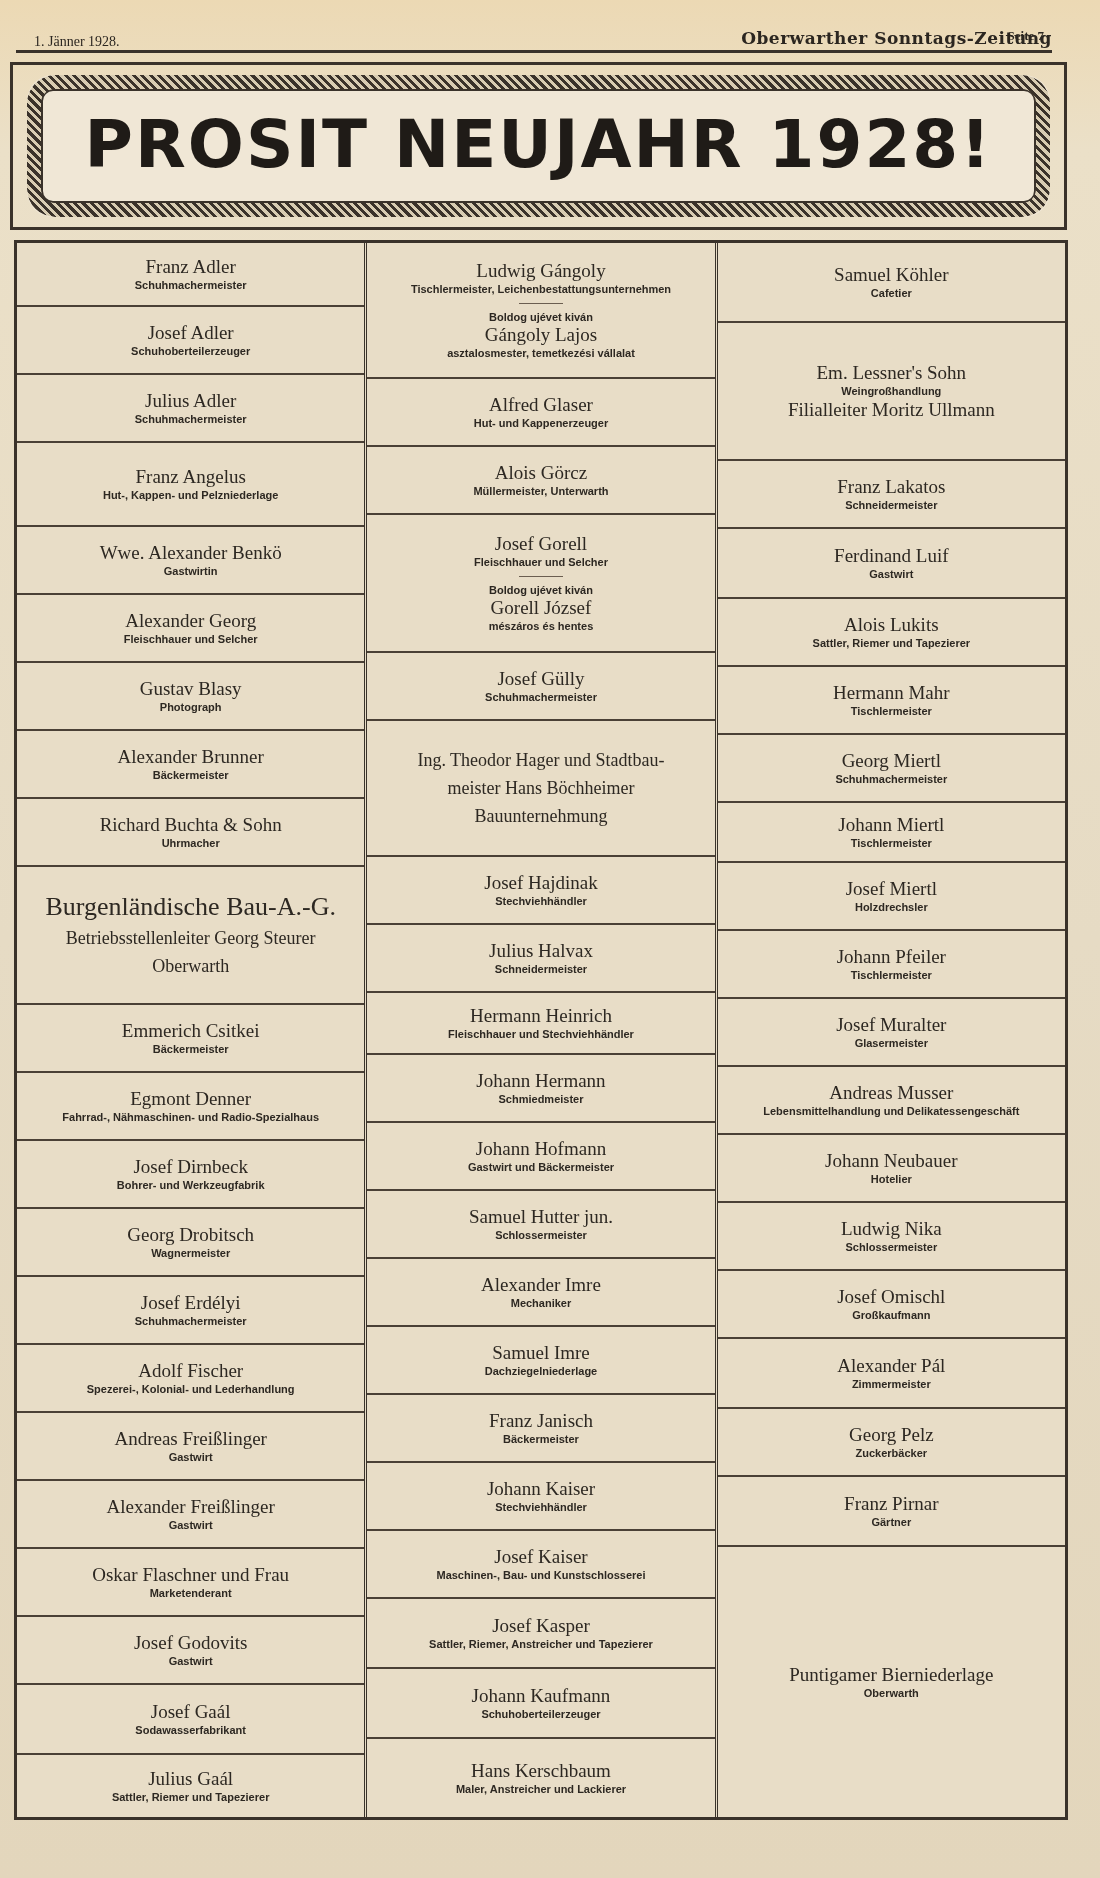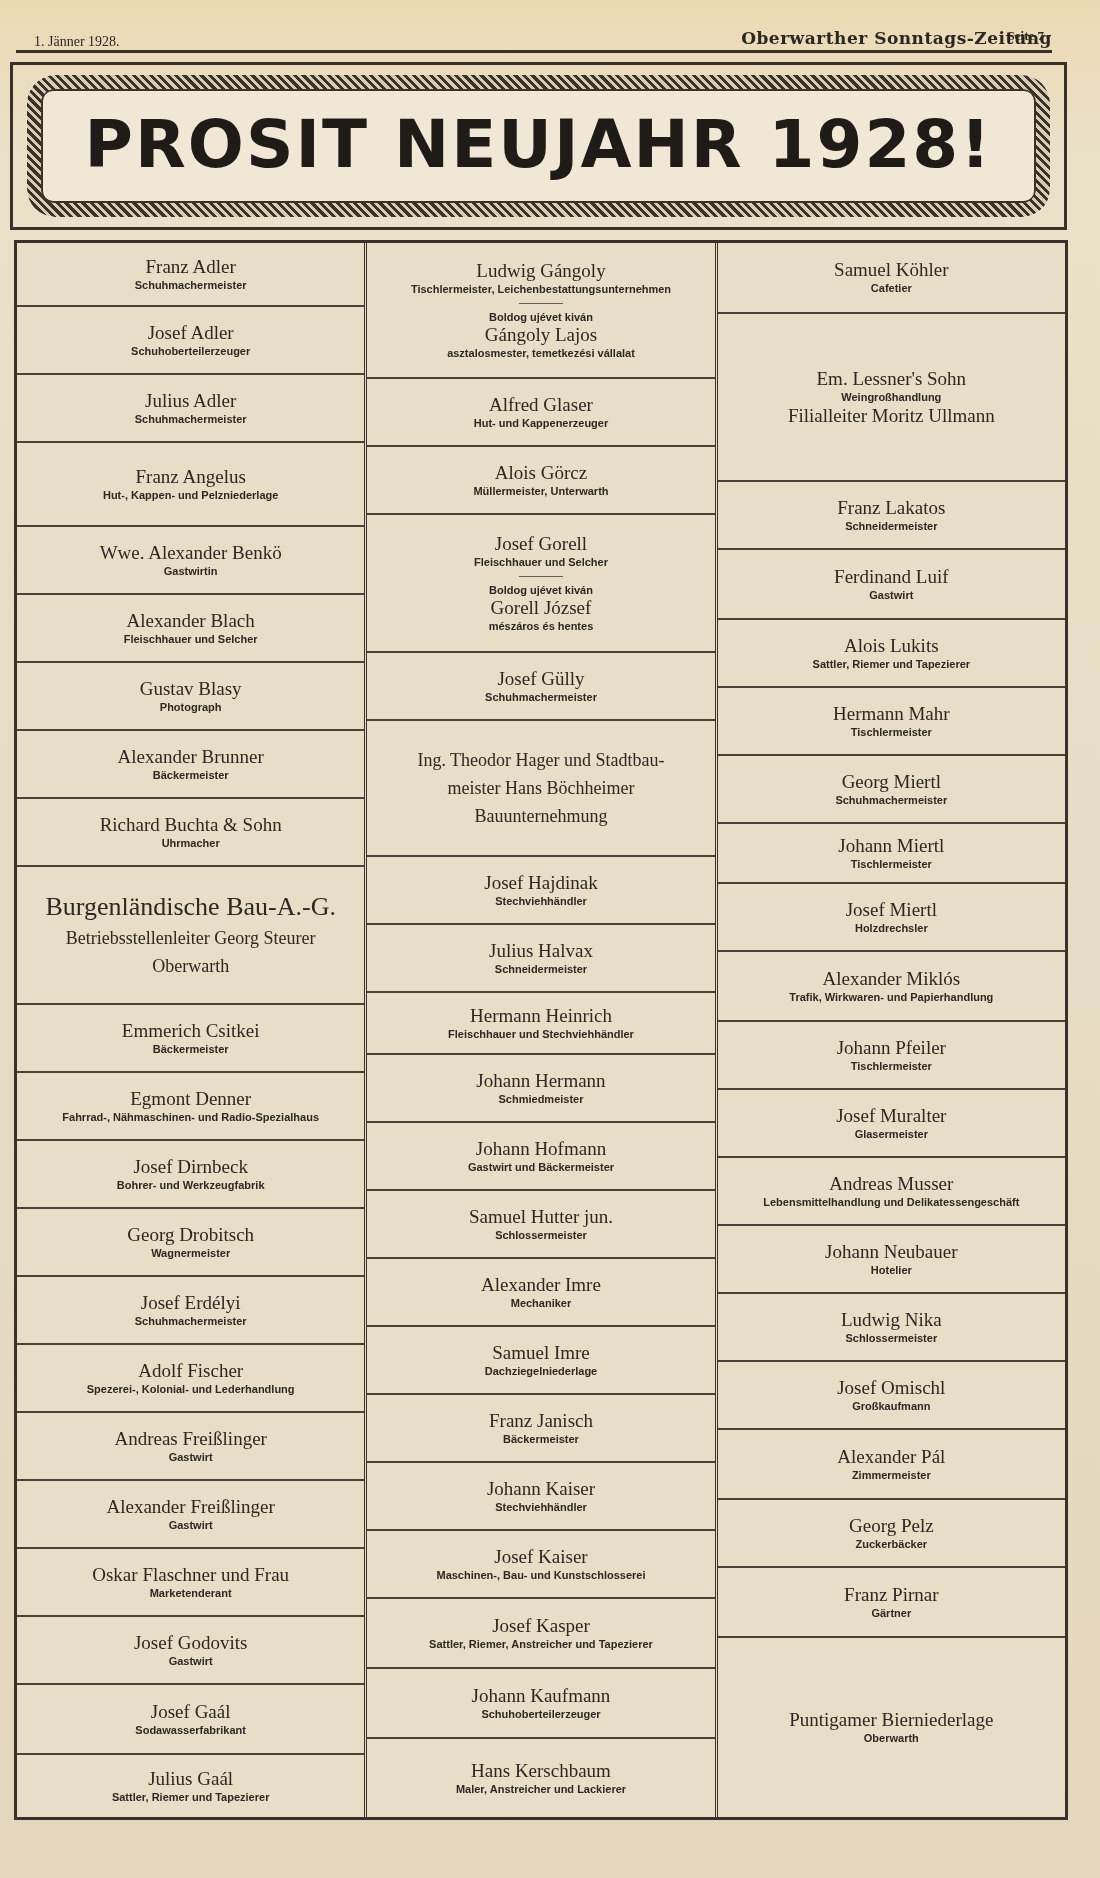--- a/index.html
+++ b/index.html
@@ -104,21 +104,21 @@
       </div>
     <div class="cell" style="height:84px">
         <div class="name">Franz Angelus</div>
         <div class="sub">Hut-, Kappen- und Pelzniederlage</div>
       </div>
     <div class="cell" style="height:68px">
         <div class="name">Wwe. Alexander Benkö</div>
         <div class="sub">Gastwirtin</div>
       </div>
     <div class="cell" style="height:68px">
-        <div class="name">Alexander Blach</div>
+        <div class="name">Alexander Georg</div>
         <div class="sub">Fleischhauer und Selcher</div>
       </div>
     <div class="cell" style="height:68px">
         <div class="name">Gustav Blasy</div>
         <div class="sub">Photograph</div>
       </div>
     <div class="cell" style="height:68px">
         <div class="name">Alexander Brunner</div>
         <div class="sub">Bäckermeister</div>
       </div>
@@ -267,25 +267,25 @@
         <div class="name">Johann Kaufmann</div>
         <div class="sub">Schuhoberteilerzeuger</div>
       </div>
     <div class="cell" style="flex:1">
         <div class="name">Hans Kerschbaum</div>
         <div class="sub">Maler, Anstreicher und Lackierer</div>
       </div>
   </div>
 
   <div class="col">
-    <div class="cell" style="height:71px">
+    <div class="cell" style="height:80px">
         <div class="name">Samuel Köhler</div>
         <div class="sub">Cafetier</div>
       </div>
-    <div class="cell" style="height:168px">
+    <div class="cell" style="height:138px">
         <div class="name">Em. Lessner's Sohn</div>
         <div class="sub">Weingroßhandlung</div>
         <div class="name">Filialleiter Moritz Ullmann</div>
       </div>
     <div class="cell" style="height:68px">
         <div class="name">Franz Lakatos</div>
         <div class="sub">Schneidermeister</div>
       </div>
     <div class="cell" style="height:70px">
         <div class="name">Ferdinand Luif</div>
@@ -304,24 +304,20 @@
         <div class="sub">Schuhmachermeister</div>
       </div>
     <div class="cell" style="height:60px">
         <div class="name">Johann Miertl</div>
         <div class="sub">Tischlermeister</div>
       </div>
     <div class="cell" style="height:68px">
         <div class="name">Josef Miertl</div>
         <div class="sub">Holzdrechsler</div>
       </div>
-    <div class="cell" style="height:70px">
-        <div class="name">Alexander Miklós</div>
-        <div class="sub">Trafik, Wirkwaren- und Papierhandlung</div>
-      </div>
     <div class="cell" style="height:68px">
         <div class="name">Johann Pfeiler</div>
         <div class="sub">Tischlermeister</div>
       </div>
     <div class="cell" style="height:68px">
         <div class="name">Josef Muralter</div>
         <div class="sub">Glasermeister</div>
       </div>
     <div class="cell" style="height:68px">
         <div class="name">Andreas Musser</div>

